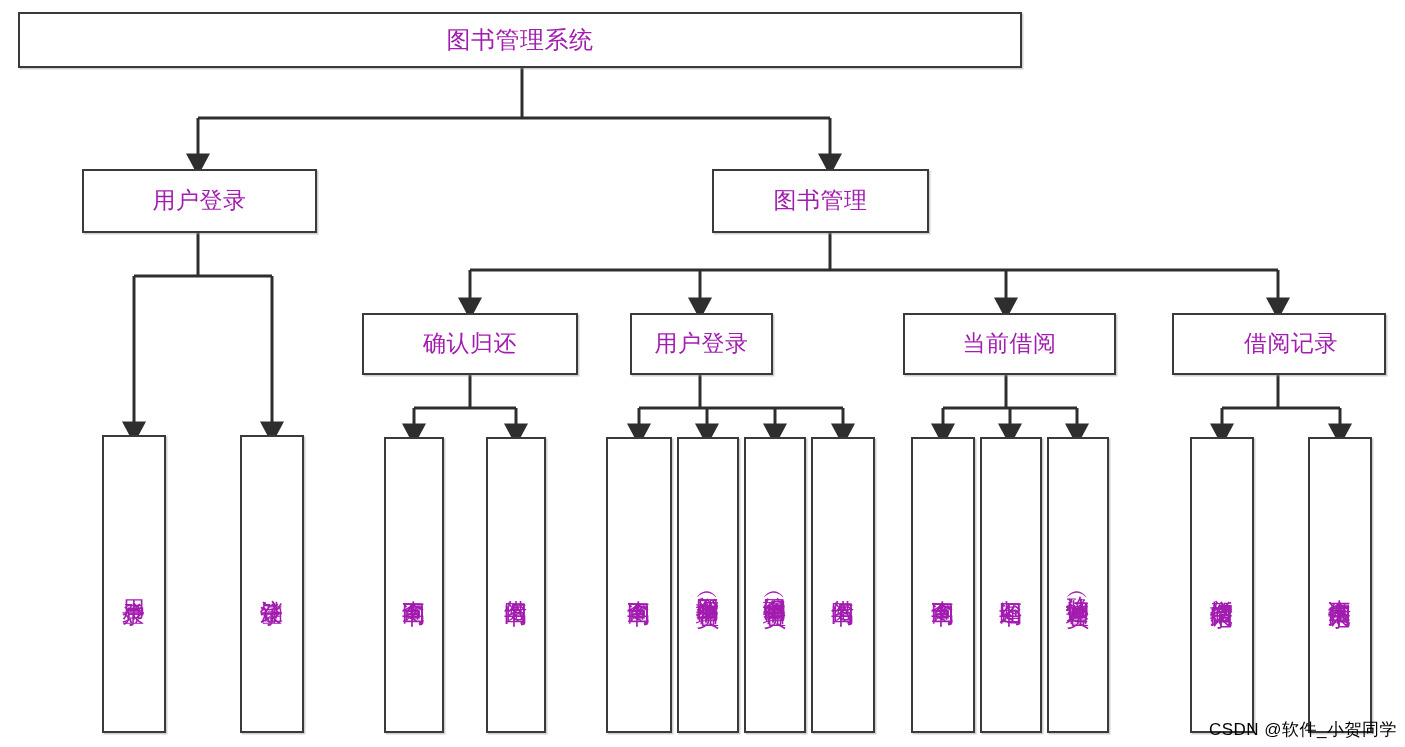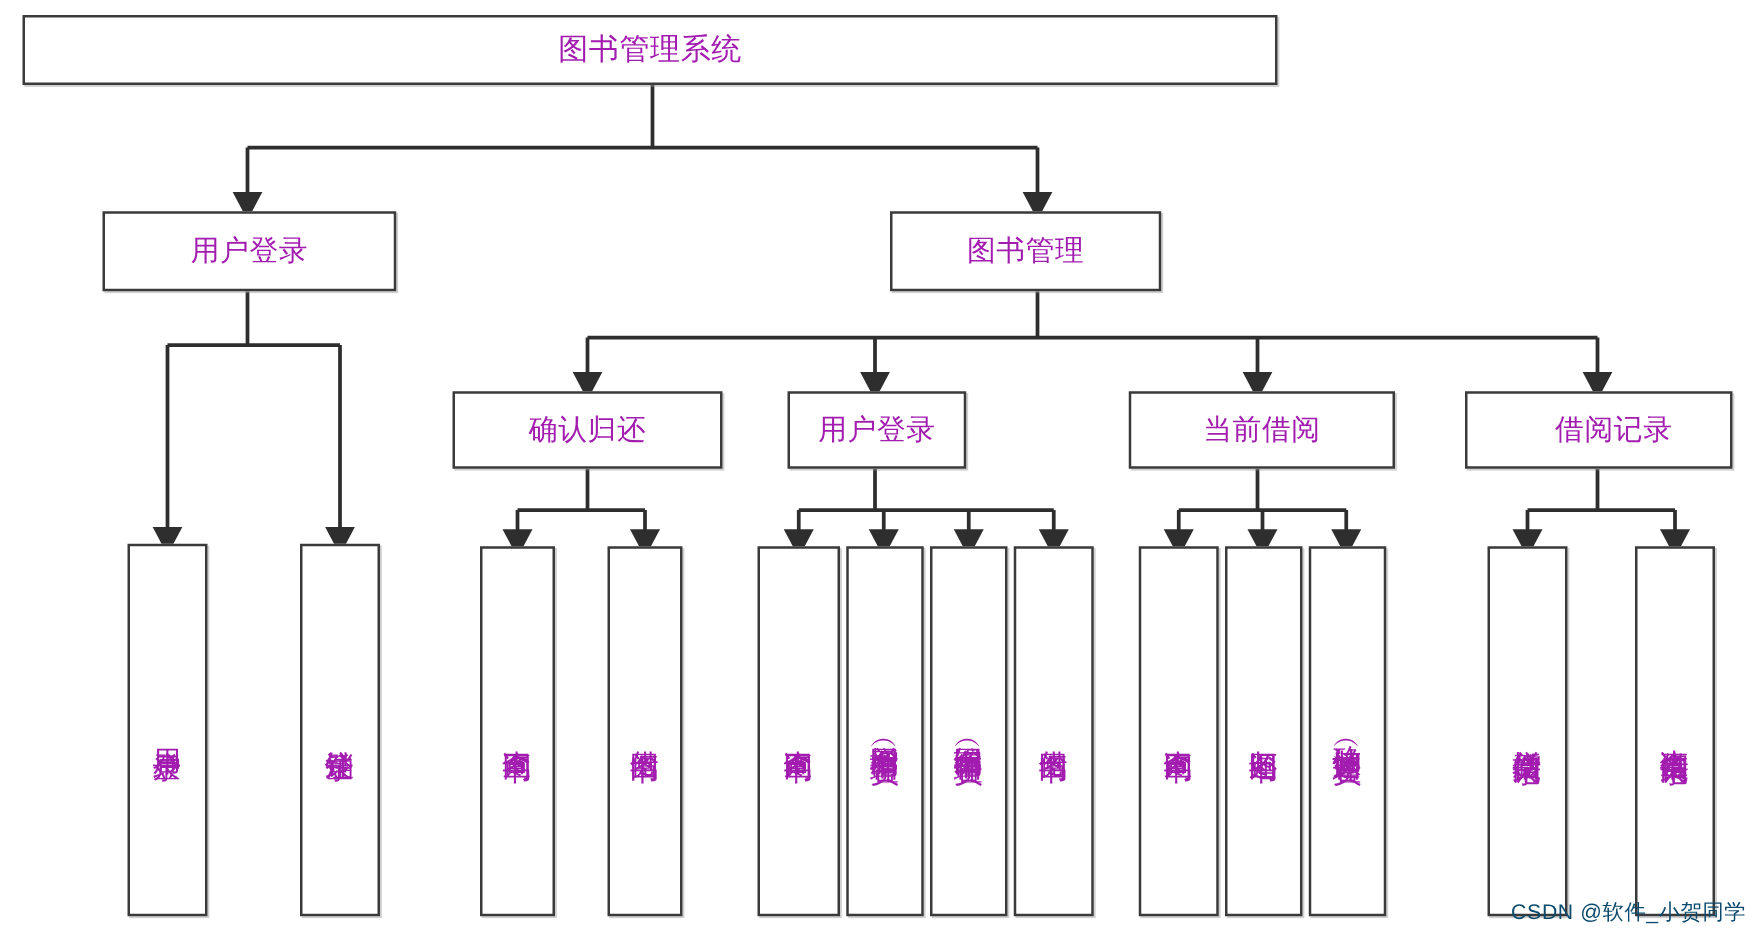--- a/index.html
+++ b/index.html
@@ -44,21 +44,21 @@
     font-size:23px;
     line-height:1.22;
     letter-spacing:1.5px;
     white-space:normal;
   }
   .watermark{
     position:absolute;
     right:8px;
     bottom:6px;
     font-size:17px;
-    color:#0c4a6e;
+    color:#000000;
     letter-spacing:0.5px;
     font-family:"Liberation Sans","DejaVu Sans",sans-serif;
     white-space:nowrap;
   }
 </style>
 </head>
 <body>
 
 <div id="diagram">
 

